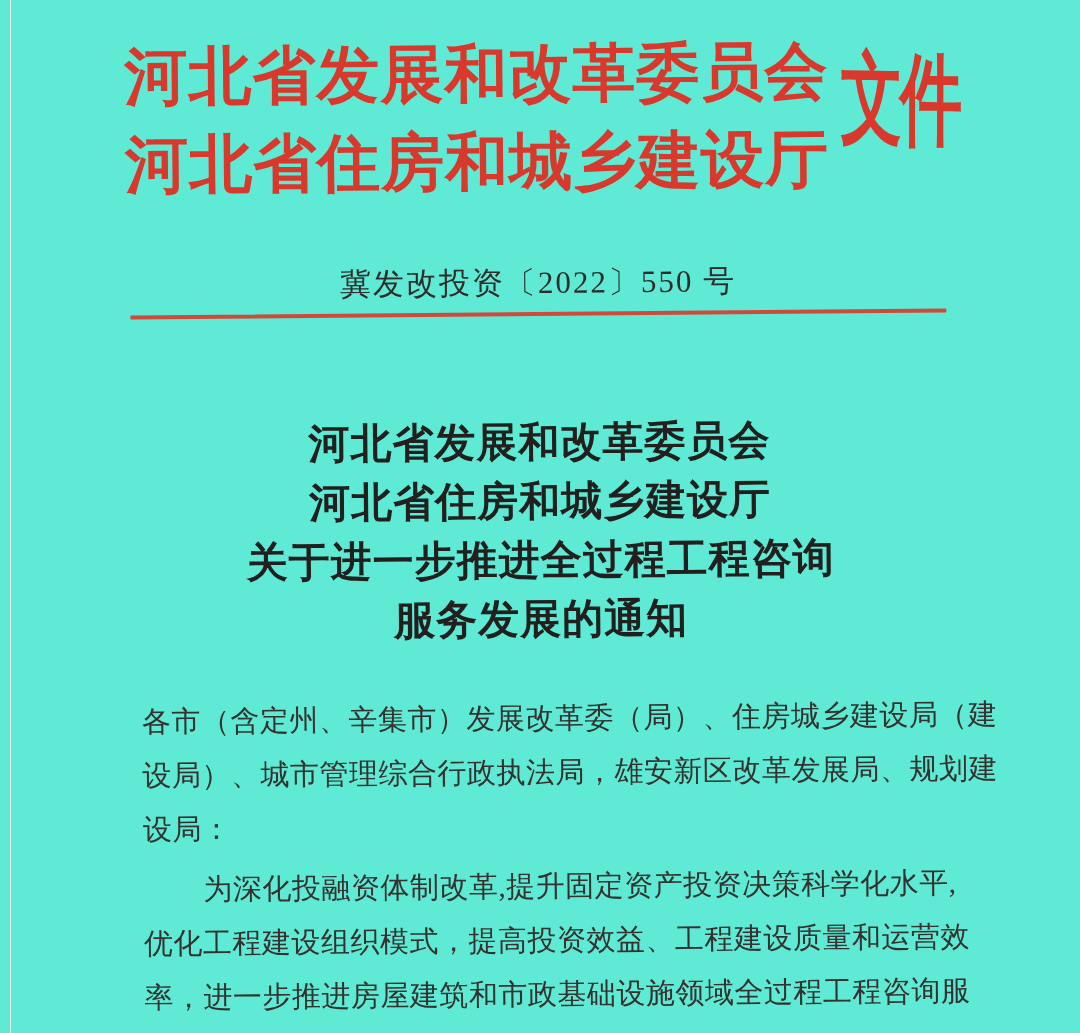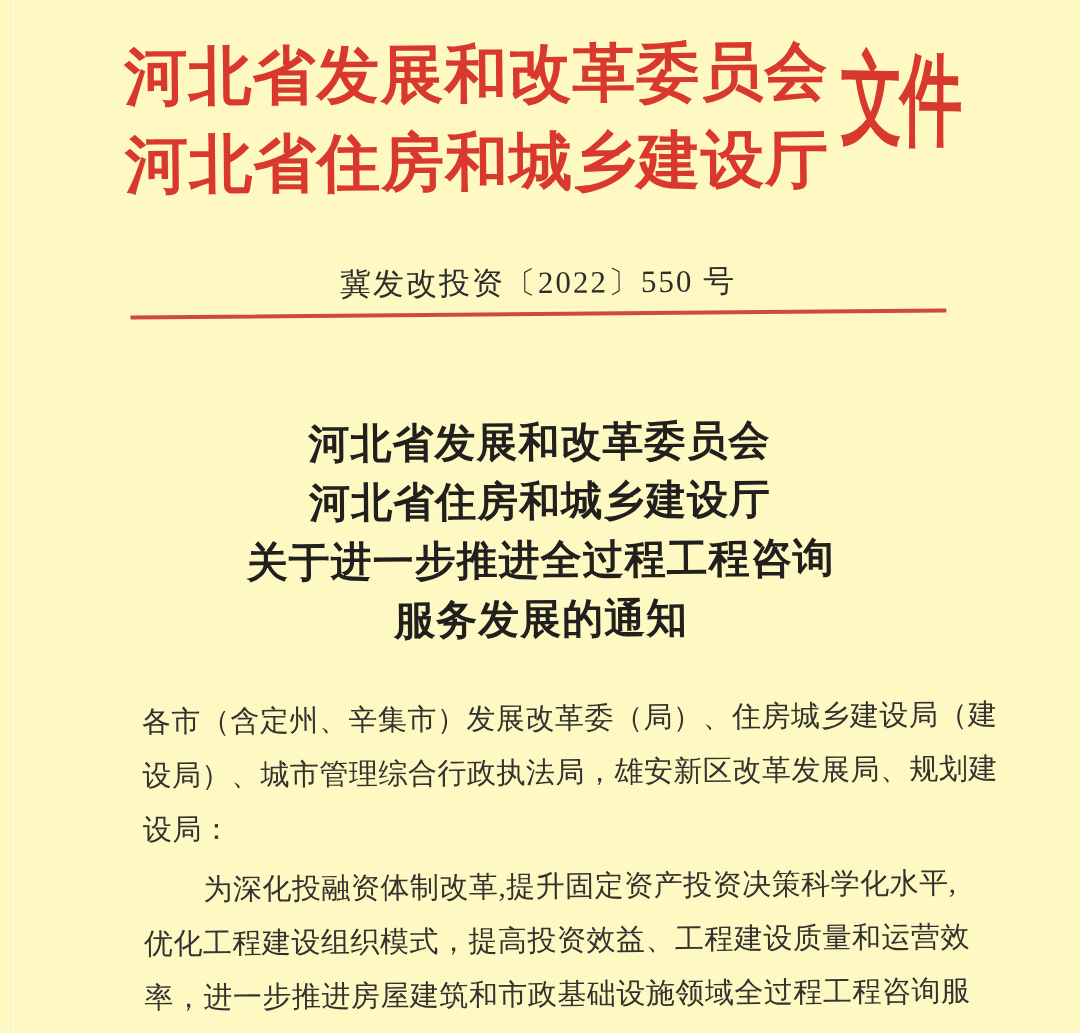--- a/index.html
+++ b/index.html
@@ -5,21 +5,21 @@
   * { margin: 0; padding: 0; box-sizing: border-box; }
   html, body {
     width: 1080px; height: 1033px;
     background: #fdfdfc;
     overflow: hidden;
     font-family: "Liberation Serif", "DejaVu Serif", serif;
   }
   .page {
     position: relative;
     width: 1080px; height: 1033px;
-    background: #fef9c3;
+    background: #5eead4;
   }
   
   .scan-edge {
     position: absolute;
     left: 10px; top: 0;
     width: 1px; height: 100%;
     background: #ececea;
   }
   .content {
     position: absolute;

